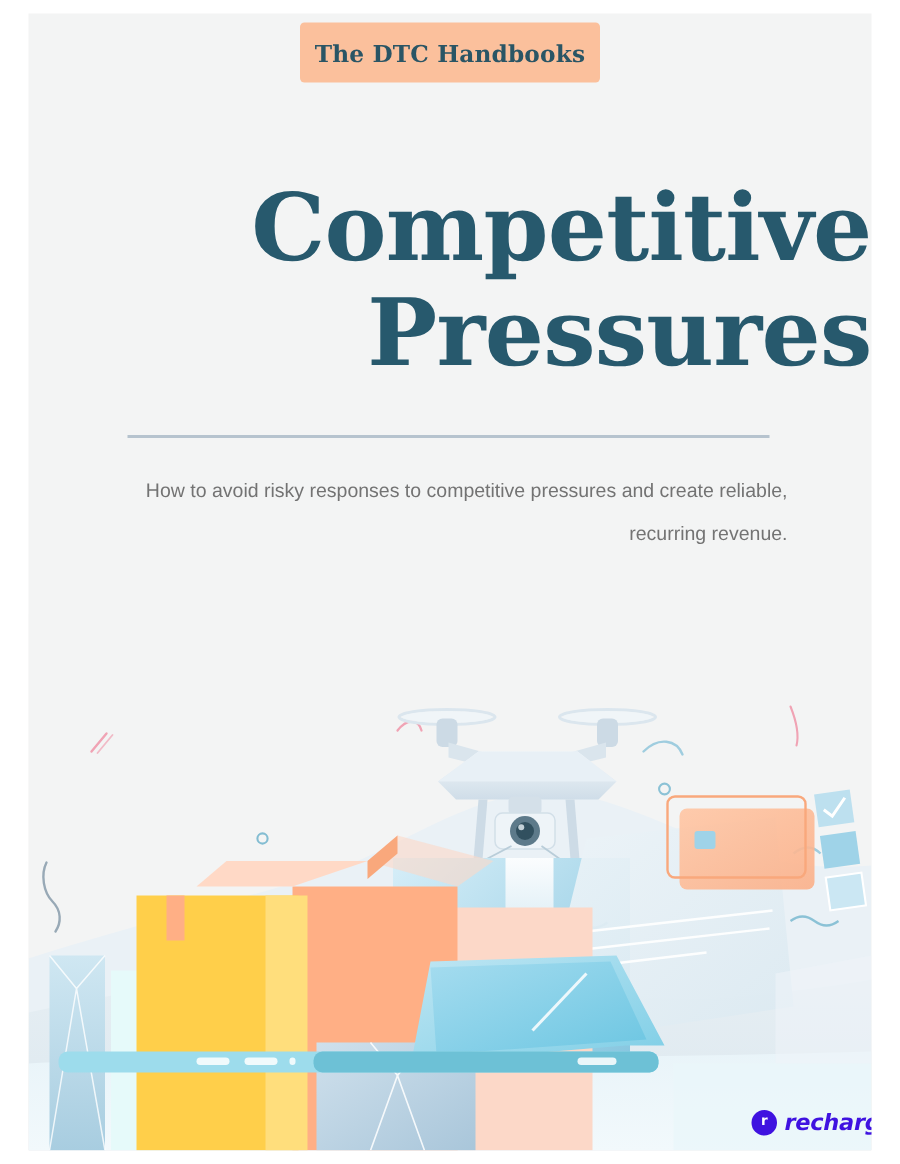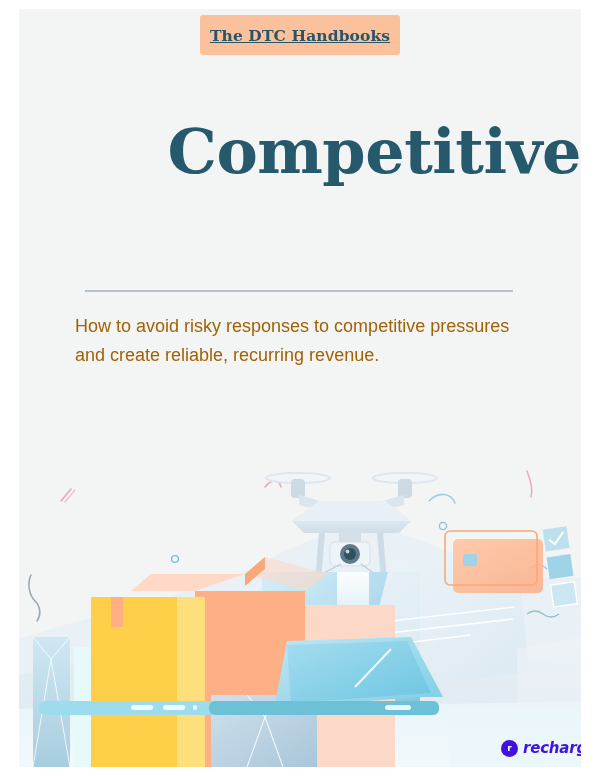--- a/index.html
+++ b/index.html
@@ -37,21 +37,20 @@
     align-items: center;
     justify-content: center;
   }
   #badge-label {
     font-family: "DejaVu Serif", "Liberation Serif", serif;
     font-weight: 700;
     font-size: 15.5px;
     letter-spacing: .1px;
     color: #2a5565;
     white-space: nowrap;
-    text-decoration: underline;
   }
 
   
   #title-block {
     position: absolute;
     left: 0;
     top: 108px;
     width: 562px;
     text-align: right;
   }
@@ -74,24 +73,24 @@
     height: 2px;
     background: #b6c3ce;
   }
 
   
   #subtitle {
     position: absolute;
     left: 56px;
     top: 303px;
     width: 450px;
-    text-align: left;
-    font-size: 18px;
+    text-align: right;
+    font-size: 13px;
     line-height: 29px;
-    color: #a16207;
+    color: #737373;
     font-family: "Liberation Sans", sans-serif;
   }
 
   
   #illustration {
     position: absolute;
     left: 0;
     top: 400px;
     width: 562px;
     height: 358px;
@@ -133,20 +132,21 @@
 <body>
 
 <div id="cover">
 
   <div id="badge">
     <span id="badge-label">The DTC Handbooks</span>
   </div>
 
   <div id="title-block">
     <div class="title-line">Competitive</div>
+    <div class="title-line">Pressures</div>
   </div>
 
   <div id="divider"></div>
 
   <div id="subtitle">How to avoid risky responses to competitive pressures and create reliable, recurring revenue.</div>
 
   <div id="illustration">
     <svg width="562" height="358" viewBox="0 0 562 358" xmlns="http://www.w3.org/2000/svg">
       <defs>
         <linearGradient id="gHill" x1="0" y1="0" x2="0" y2="1">

